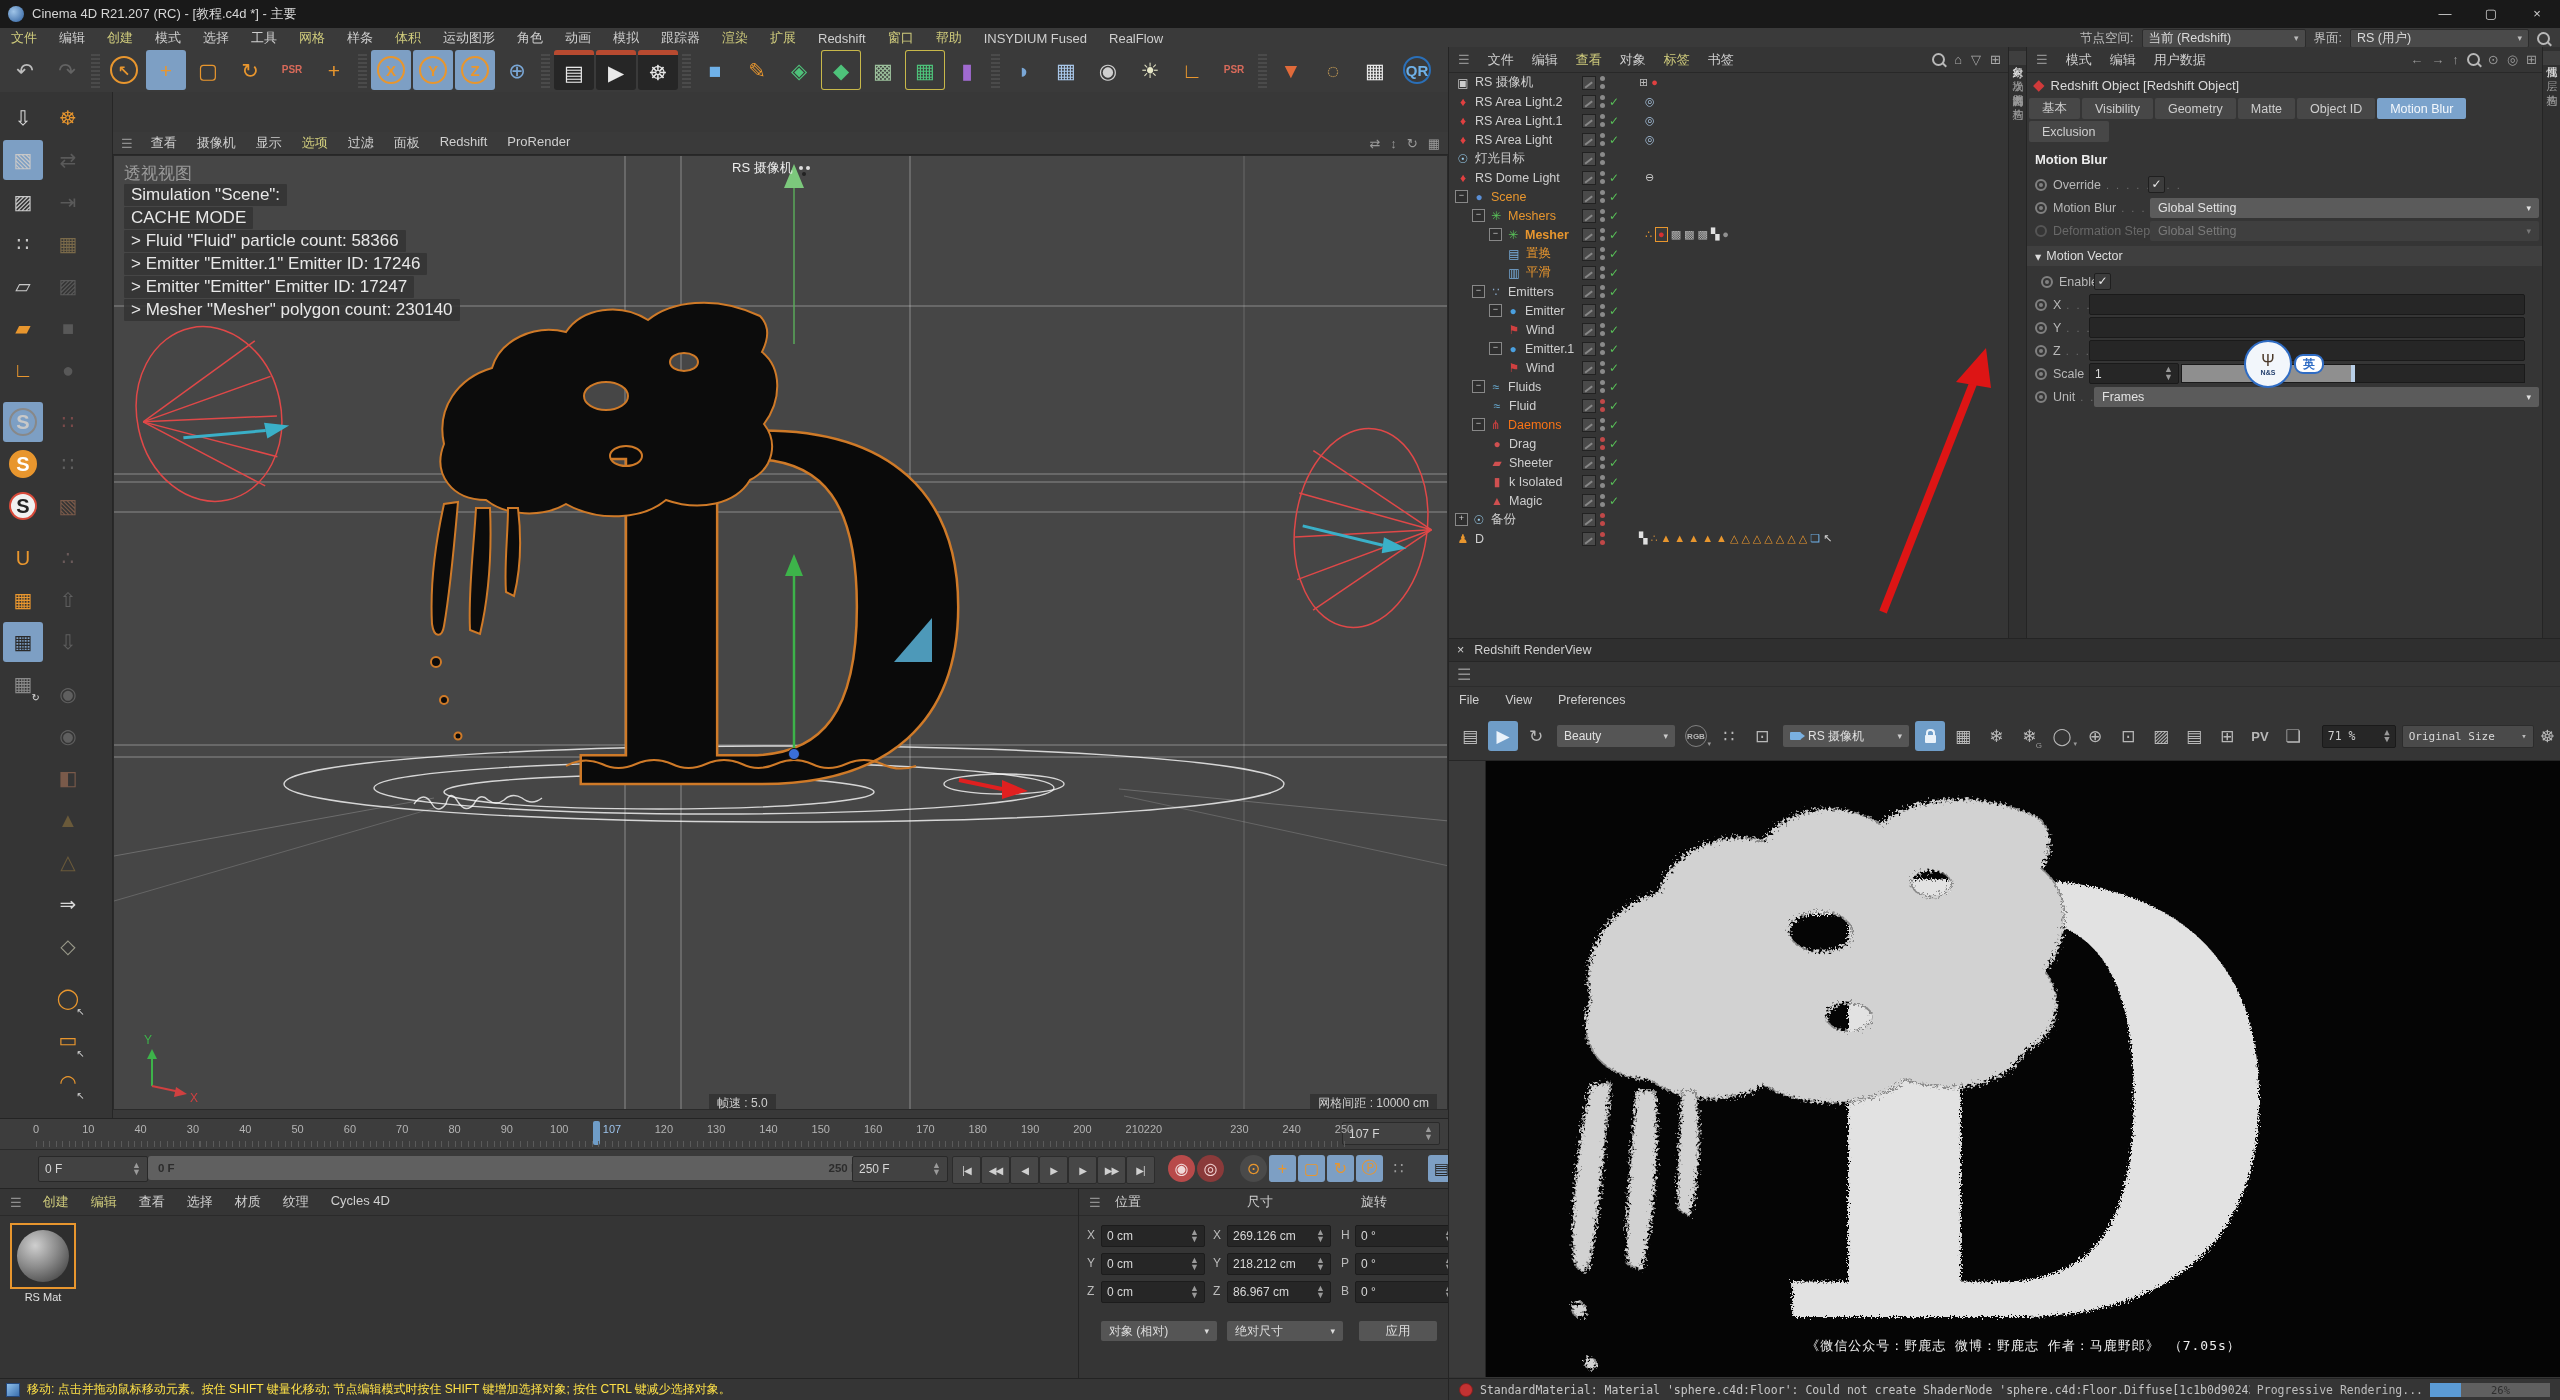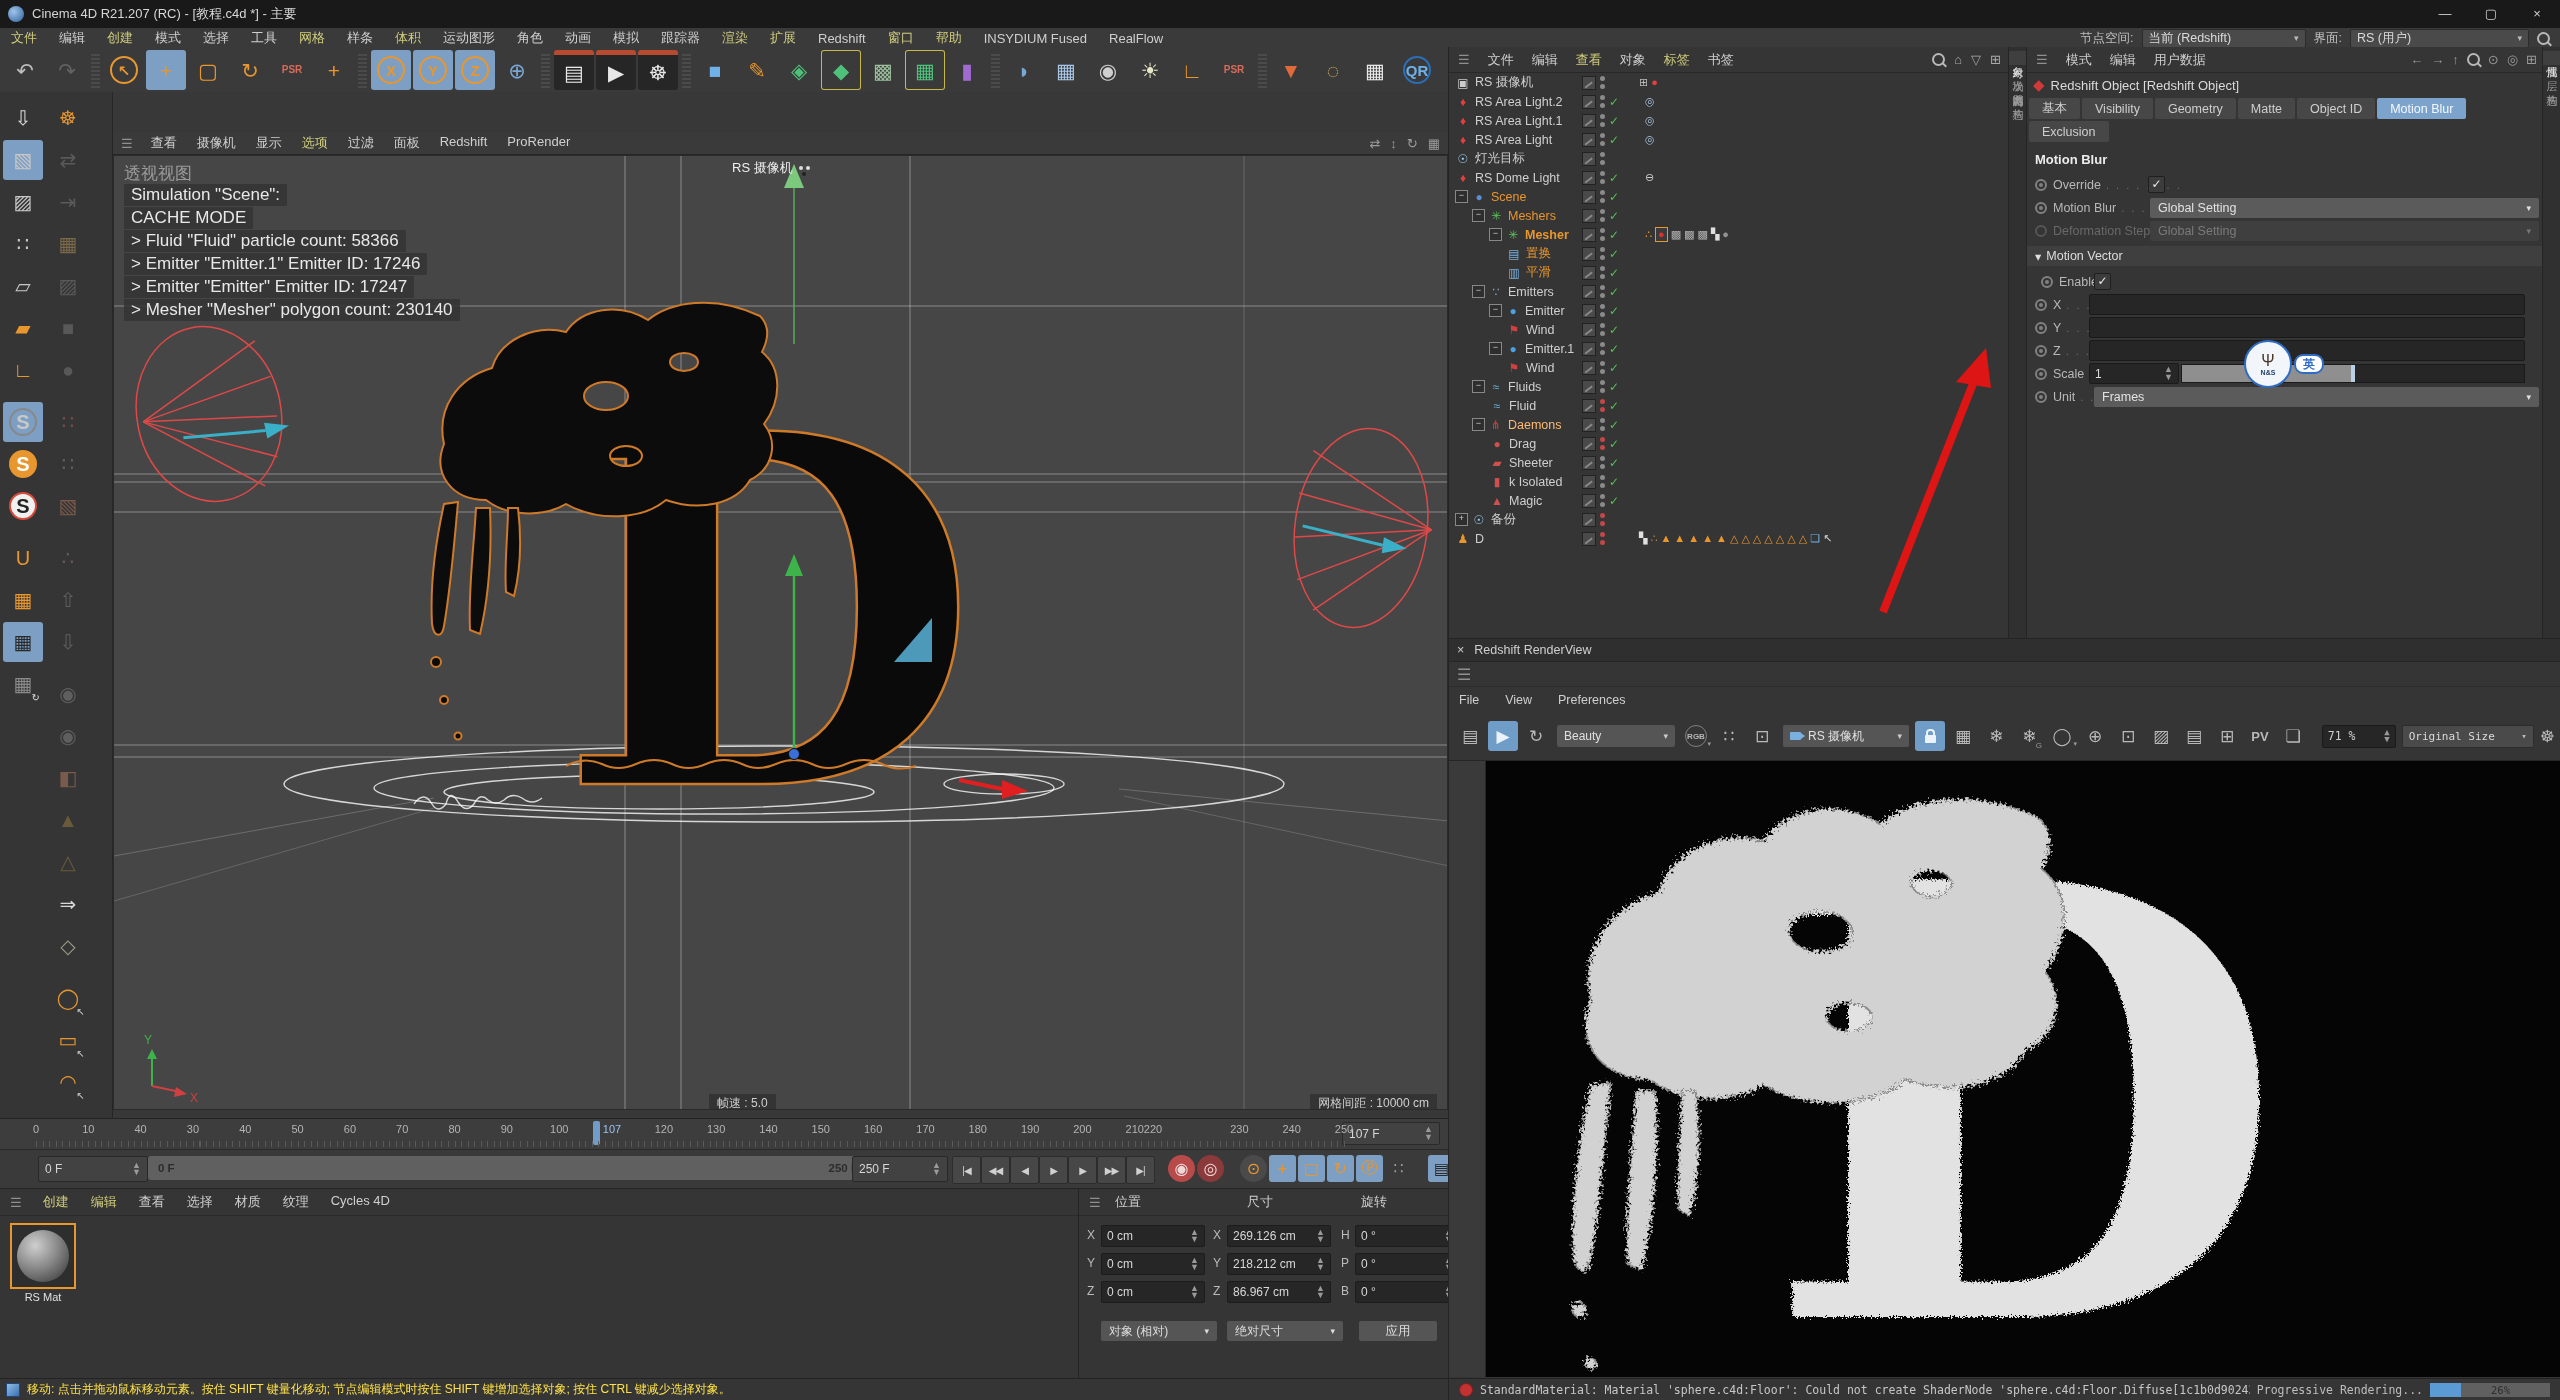--- a/index.html
+++ b/index.html
@@ -1030,21 +1030,21 @@
         <span class="lbl" style="color: rgb(207, 207, 207);">Fluid</span>
         <div class="omctl" style="padding-left: 0px;">
           <span class="laybox"></span>
           <span class="vdots red"></span>
           <span class="chk">✓</span>
         </div>
       </div>
       <div class="omrow" style="top: 342px; padding-left: 23px;">
         <span class="exp">−</span>
         <span class="oic" style="color: rgb(208, 64, 64);">⋔</span>
-        <span class="lbl" style="color: #fdba74;">Daemons</span>
+        <span class="lbl" style="color: #f97316;">Daemons</span>
         <div class="omctl" style="padding-left: 0px;">
           <span class="laybox"></span>
           <span class="vdots gray"></span>
           <span class="chk">✓</span>
         </div>
       </div>
       <div class="omrow" style="top: 361px; padding-left: 40px;">
         <span class="oic" style="color: rgb(208, 80, 80);">●</span>
         <span class="lbl" style="color: rgb(207, 207, 207);">Drag</span>
         <div class="omctl" style="padding-left: 0px;">
@@ -1329,20 +1329,21 @@
         <text x="278" y="556" font-family="'DejaVu Serif','Liberation Serif',serif" font-weight="bold" font-size="600" fill="#e2e2e2" filter="url(#grainD)">D</text>
         <g transform="translate(-364,-170) scale(1.42)" fill="#d2d2d2" stroke="#8a8a8a" stroke-width="1.2" fill-rule="evenodd" filter="url(#grainD)">
           <path d="M646,160 C600,138 556,146 534,164 C506,146 468,152 452,176 C420,168 386,184 378,212 C344,222 322,252 330,288 C318,318 338,344 372,344 C392,360 428,362 452,348 C484,366 528,364 552,344 C586,356 622,348 636,324 C660,312 664,286 650,268 C668,244 668,212 648,196 C656,180 654,168 646,160 Z M470,240 a22,14 0 1,0 44,0 a22,14 0 1,0 -44,0 Z M556,206 a14,9 0 1,0 28,0 a14,9 0 1,0 -28,0 Z M496,300 a16,10 0 1,0 32,0 a16,10 0 1,0 -32,0 Z"></path>
           <path d="M344,346 C340,392 336,436 330,470 C328,482 320,482 318,468 C316,430 322,384 330,348 Z"></path>
           <path d="M376,352 C378,400 374,444 366,478 L356,474 C354,434 360,390 362,352 Z"></path>
           <path d="M404,352 C408,386 406,416 400,440 L392,436 C390,410 394,378 394,352 Z"></path>
           <circle cx="322" cy="506" r="5"></circle>
             <circle cx="330" cy="544" r="4"></circle>
         </g>
       </svg>
+      <div id="rvcaption">《微信公众号：野鹿志  微博：野鹿志  作者：马鹿野郎》 （7.05s）</div>
     </div>
   </div>
 </div>
 
 <div id="statusL" class="abs">
   <span class="cube"></span>
   <span class="txt">移动: 点击并拖动鼠标移动元素。按住 SHIFT 键量化移动; 节点编辑模式时按住 SHIFT 键增加选择对象; 按住 CTRL 键减少选择对象。</span>
 </div>
 <div id="statusR" class="abs">
   <span class="dot"></span>

